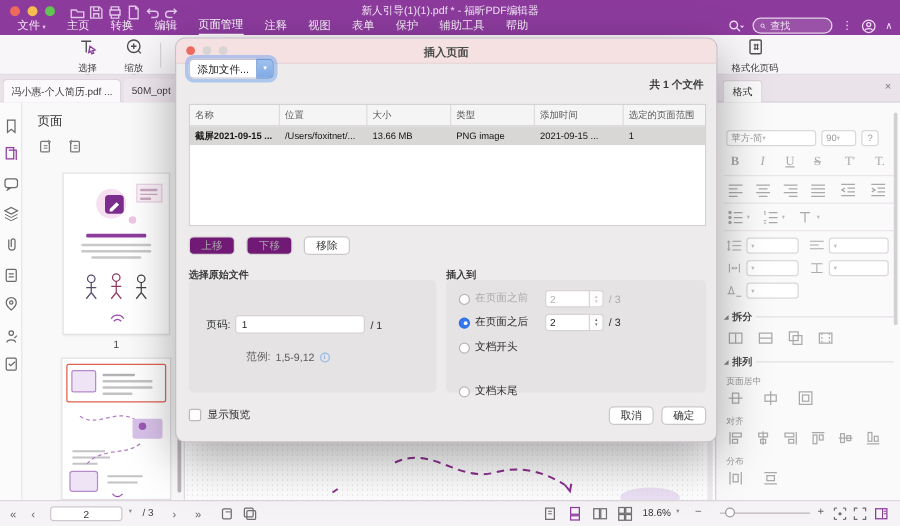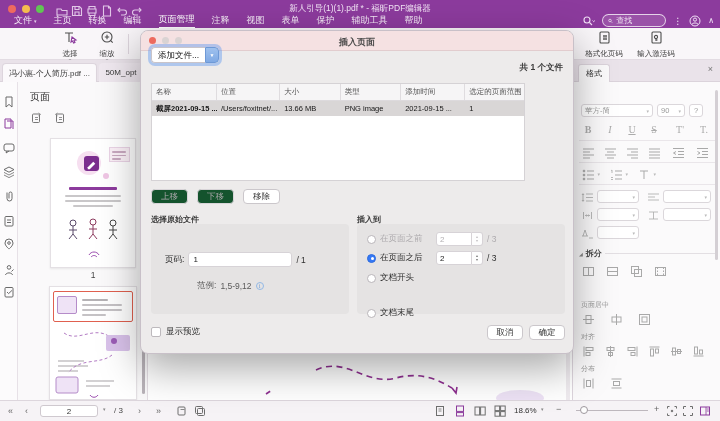--- a/index.html
+++ b/index.html
@@ -63,21 +63,21 @@
   #canvscroll{left:566px;top:82px;width:4px;height:318px;background:#EFEBEF}
 
   
   #rpanel{left:572px;top:60px;width:148px;height:340px;background:#FBFAFB;border-left:1px solid #DCD4DC}
   #rp-head{left:0;top:0;width:148px;height:22px;background:#EAE3EA;border-bottom:1px solid #DBD3DB}
   #rp-tab{left:5px;top:4px;width:32px;height:18px;background:#FBFAFB;border:1px solid #DBD3DB;border-bottom:none;border-radius:3px 3px 0 0;font-size:8px;color:#333;text-align:center;line-height:17px}
   #rp-close{right:7px;top:4px;font-size:9px;color:#777}
   .sechead{position:absolute;left:6px;font-size:8px;font-weight:bold;color:#4A4A4A;display:flex;align-items:center;gap:3px;width:136px}
   .sechead .tri{font-size:5px;color:#888}
   .sechead .rule{flex:1;height:1px;background:#E3DFE3}
-  .pselect{position:absolute;height:13px;background:#fff;border:1px solid #DBD7DB;border-radius:3px;font-size:7.5px;color:#9A9A9A;display:flex;align-items:center;padding:0 3px;justify-content:space-between}
+  .pselect{position:absolute;height:13px;background:#fff;border:1px solid #DBD7DB;border-radius:3px;font-size:7.5px;color:#9A9A9A;display:flex;align-items:center;padding:0 3px;}
   .pselect .dd{font-size:5px;color:#BBB}
   .stylebtn{position:absolute;top:0;font-size:10px;color:#ABABAB;width:14px;text-align:center;font-family:"Liberation Serif","DejaVu Serif",serif}
   .picon{position:absolute;width:13px;height:13px}
   .picon svg{width:13px;height:13px;stroke:#A9A9A9;fill:none;stroke-width:1}
   .picon .dd{position:absolute;right:-5px;top:4px;font-size:5px;color:#BBB}
   .plabel{position:absolute;left:8px;font-size:7px;color:#9A9A9A}
   .phr{position:absolute;left:6px;width:136px;height:1px;background:#EAE6EA}
   #rpscroll{left:142px;top:30px;width:3px;height:170px;background:#D4CFD4;border-radius:2px}
 
   
@@ -95,30 +95,30 @@
   
   #dialog{left:140px;top:30px;width:434px;height:324px;background:#EDEBEB;border-radius:8px;border:1px solid #C8C0C8;box-shadow:0 14px 40px rgba(0,0,0,.35)}
   #dlg-head{left:0;top:0;width:432px;height:20px;background:#F5E1E2;border-bottom:1px solid #E2CCCE;border-radius:7px 7px 0 0}
   .dtl{width:7px;height:7px;border-radius:50%;top:6px}
   #dtl1{left:8px;background:#ED6A5E}#dtl2{left:21px;background:#DAD3D3}#dtl3{left:34px;background:#DAD3D3}
   #dlg-title{left:0;top:5px;width:432px;text-align:center;font-size:9px;font-weight:bold;color:#4A4A4A}
   #addfile{left:10px;top:16px;height:16px;display:flex;border-radius:4px;box-shadow:0 0 0 3px rgba(100,155,240,.45)}
   #addfile .lbl{background:#fff;border:1px solid #C9C4C9;border-right:none;border-radius:4px 0 0 4px;font-size:8.5px;color:#222;padding:0 6px;line-height:14px}
   #addfile .seg{width:14px;background:linear-gradient(#9FC1EE,#7FA9E4);border:1px solid #6E99D6;border-radius:0 4px 4px 0;color:#fff;font-size:5px;text-align:center;line-height:14px}
   #filecount{right:10px;top:31px;font-size:8.5px;font-weight:bold;color:#3A3A3A}
-  #ftable{left:10px;top:52px;width:374px;height:98px;background:#fff;border:1px solid #D5D2D5}
+  #ftable{left:10px;top:52px;width:414px;height:98px;background:#fff;border:1px solid #D5D2D5}
   .trow{display:flex;width:100%}
   .trow>div{font-size:7.5px;padding:0 4px;line-height:16px;white-space:nowrap;overflow:hidden}
   #thead{height:17px;background:#F6F5F6;border-bottom:1px solid #DDDADD;color:#555}
   #thead>div{border-right:1px solid #DFDCDF}
   #tsel{height:15px;background:#D9D6D6;color:#151515}
   #tsel>div{line-height:15px}
   .c0{width:72px}.c1{width:70px}.c2{width:67px}.c3{width:67px}.c4{width:71px}.c5{width:65px;border-right:none!important}
   .dbtn{position:absolute;top:158px;height:15px;border-radius:4px;font-size:8.5px;text-align:center;line-height:13px;border:1px solid #CBC7CB;background:#fff;color:#2F2F2F;padding:0 9px}
-  .dbtn.disabled{background:#14532d;color:#ABA8AB;border-color:#D8D4D8}
+  .dbtn.disabled{background:#701a75;color:#ABA8AB;border-color:#D8D4D8}
   .seclabel{position:absolute;top:183px;font-size:8px;font-weight:bold;color:#3A3A3A}
   .groupbox{position:absolute;top:193px;height:90px;background:#E5E3E3;border-radius:4px}
   #srcbox{left:10px;width:198px}
   #insbox{left:216px;width:208px}
   .fldrow{position:absolute;display:flex;align-items:center;gap:4px;font-size:8.5px;color:#2E2E2E}
   .txtinput{background:#fff;border:1px solid #D7D3D7;border-radius:3px;height:15px}
   .txtinput input{width:100%;height:100%;border:none;outline:none;font-size:8px;color:#222;padding:0 4px;background:transparent}
   .radio{width:9px;height:9px;border-radius:50%;background:#fff;border:1px solid #B9B5B9;flex:0 0 9px}
   .radio.sel{background:#3478F6;border-color:#2E6CDE;position:relative}
   .radio.sel::after{content:"";position:absolute;left:2.5px;top:2.5px;width:3px;height:3px;border-radius:50%;background:#fff}
@@ -237,28 +237,20 @@
         </svg>
       <span class="tlabel">缩略图</span>
     </div>
     <div class="tool" style="left:580px;width:48px">
       <svg viewBox="0 0 15 15">
           <rect x="3" y="2" width="9" height="11" rx="1"></rect>
           <path d="M6 6h4M6 9h4M7 5v5M9 5v5" stroke-width=".9"></path>
         </svg>
       <span class="tlabel">格式化页码</span>
     </div>
-    <div class="tool" style="left:632px;width:48px">
-      <svg viewBox="0 0 15 15">
-          <rect x="3" y="2" width="9" height="11" rx="1"></rect>
-          <circle cx="7" cy="7" r="1.6"></circle>
-          <path d="M7 8.6V11M7 10h1.6"></path>
-        </svg>
-      <span class="tlabel">输入激活码</span>
-    </div>
   </div>
 
   <div class="ab" id="tabbar">
     <div class="doctab" id="tab1">冯小惠-个人简历.pdf ...</div>
     <div class="doctab" id="tab2">50M_opt</div>
   </div>
 
   <div class="ab" id="leftbar">
     <span class="ab lic" style="top:12px"><svg viewBox="0 0 12 12">
           <path d="M3 1h6v10L6 8.4 3 11z"></path>
@@ -487,20 +479,25 @@
         </svg></span>
     <span class="picon" style="left:57px;top:204px"><svg viewBox="0 0 13 13">
           <rect x="1.5" y="1.5" width="7" height="7"></rect>
           <rect x="4.5" y="4.5" width="7" height="7"></rect>
         </svg></span>
     <span class="picon" style="left:81px;top:204px"><svg viewBox="0 0 13 13">
           <rect x="1.5" y="2.5" width="10" height="8"></rect>
           <path d="M3.5 2.5v8M9.5 2.5v8" stroke-dasharray="1.5 1.5"></path>
         </svg></span>
 
+    <div class="sechead" style="top:224px">
+      <span class="tri">◢</span>
+      <span>排列</span>
+        <span class="rule"></span>
+    </div>
     <span class="plabel" style="top:240px">页面居中</span>
     <span class="picon" style="left:9px;top:252px"><svg viewBox="0 0 13 13">
           <path d="M1 6.5h11"></path>
           <rect x="4" y="2.5" width="5" height="8"></rect>
         </svg></span>
     <span class="picon" style="left:37px;top:252px"><svg viewBox="0 0 13 13">
           <path d="M6.5 1v11"></path>
           <rect x="2" y="4" width="9" height="5"></rect>
         </svg></span>
     <span class="picon" style="left:65px;top:252px"><svg viewBox="0 0 13 13">

